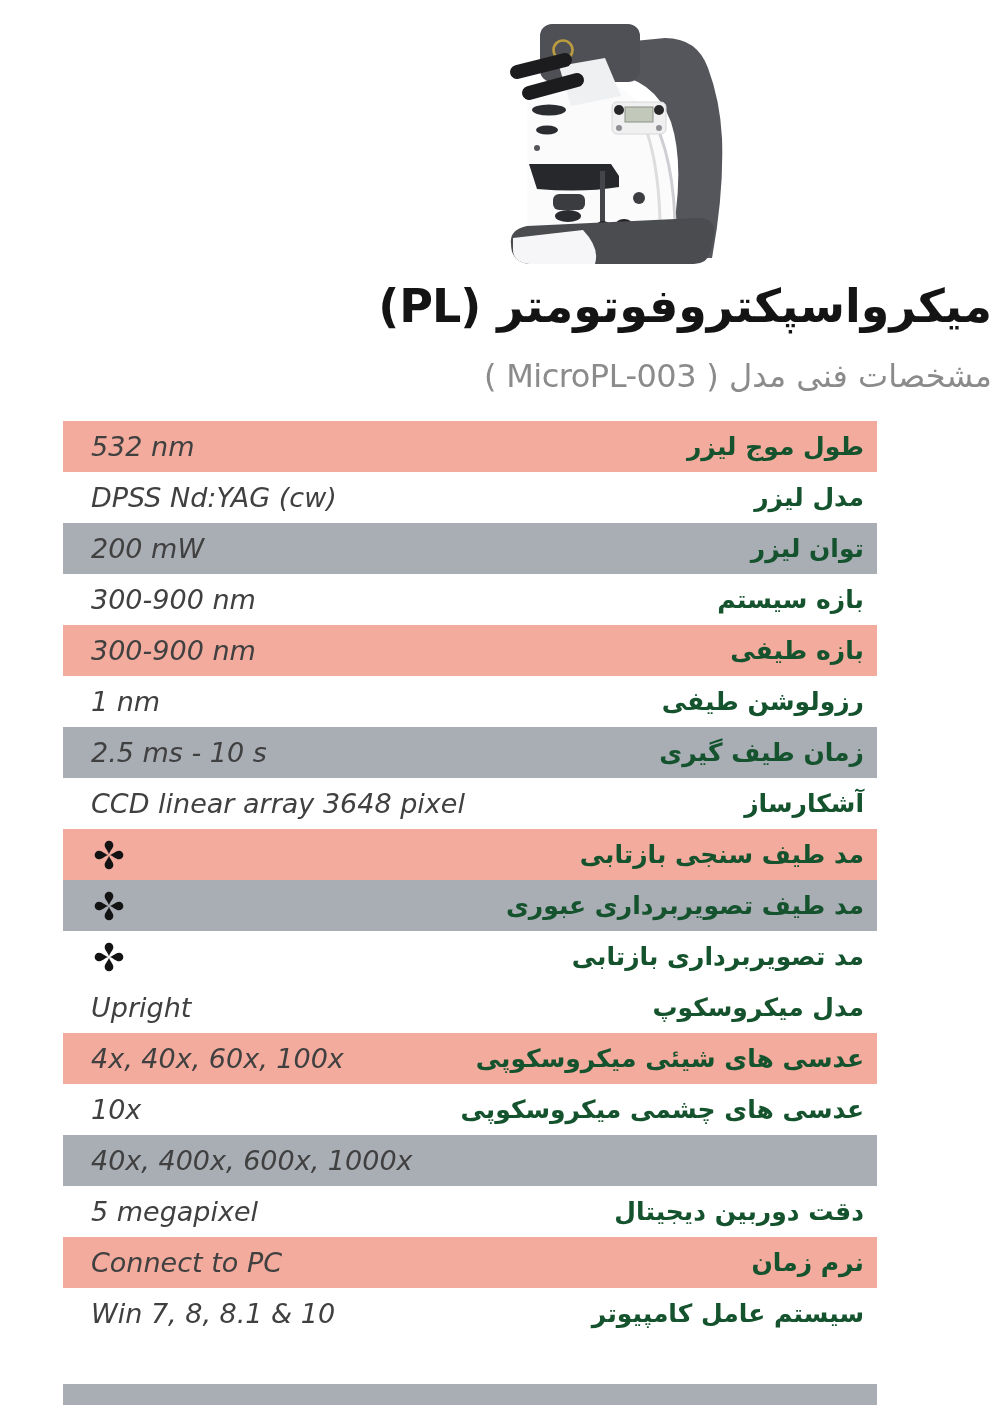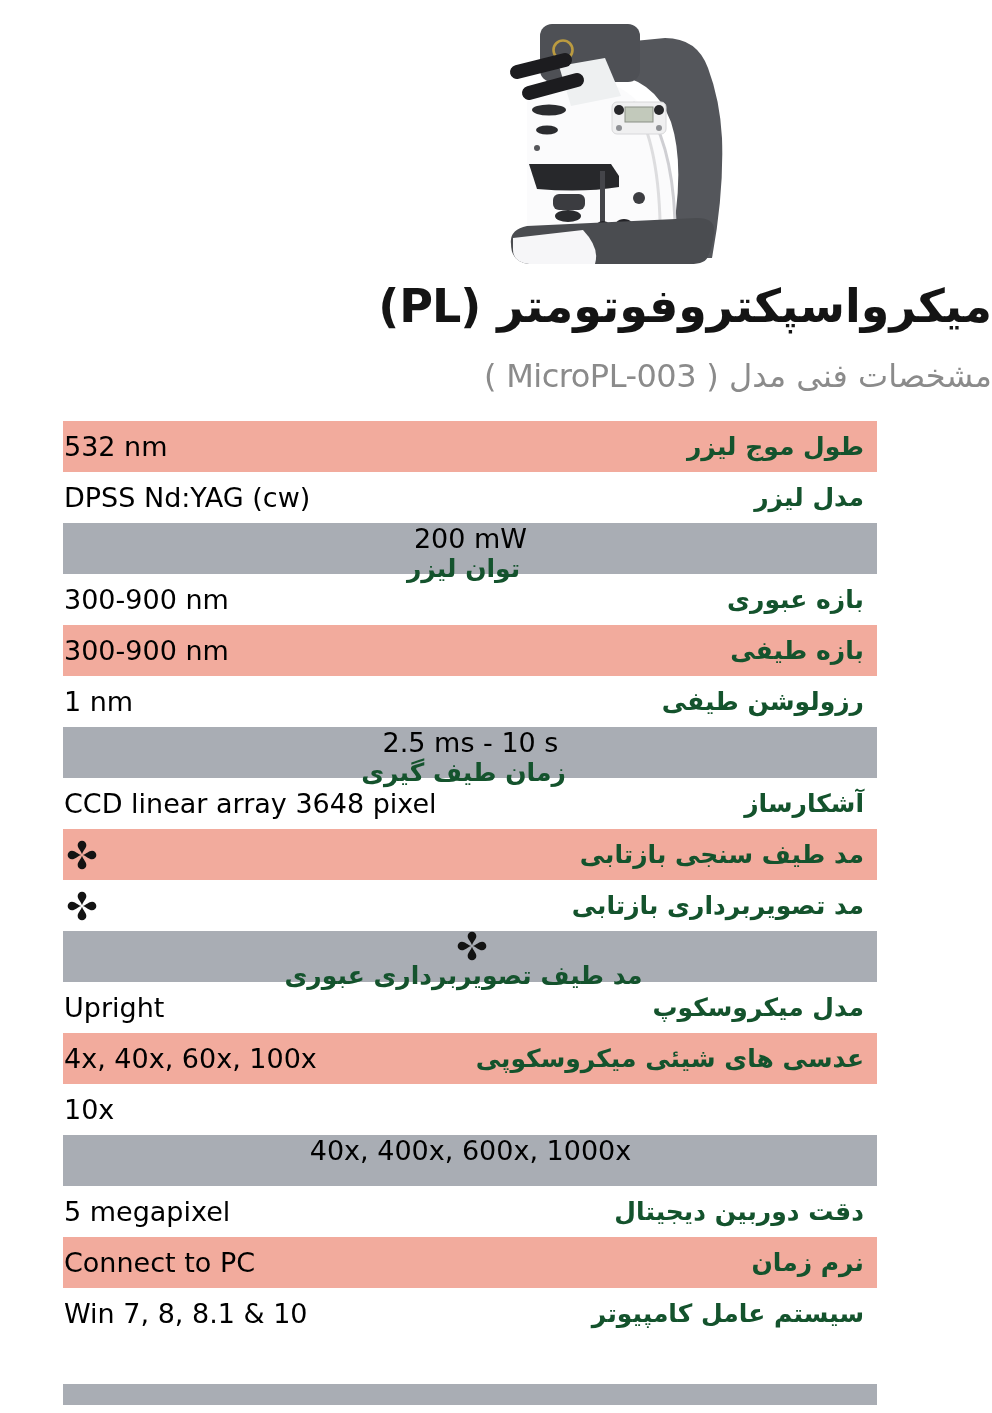--- a/index.html
+++ b/index.html
@@ -34,25 +34,25 @@
   }
   
   .spec-table{
     position:absolute;left:63px;top:421px;width:814px;
   }
   .spec-row{
     height:51px;display:flex;align-items:center;justify-content:space-between;
     background:#ffffff;
   }
   .bg-salmon{background:var(--salmon);}
-  .bg-gray{background:var(--gray);flex-direction:column;}
+  .bg-gray{background:var(--gray);}
   .bg-white{background:#ffffff;}
   .spec-value{
-    display:flex;align-items:center;padding-left:1px;
-    font-size:27px;color:#000000;white-space:nowrap;
+    display:flex;align-items:center;padding-left:28px;
+    font-size:27px;color:#404040;white-space:nowrap;font-style:italic;
   }
   .spec-label{
     padding-right:13px;direction:rtl;
     font-size:25px;font-weight:bold;color:#14532d;white-space:nowrap;
   }
   .petal-icon{display:block;margin-left:3px;}
   
   .footer-bar{
     position:absolute;left:63px;top:1384px;width:814px;height:21px;
     background:var(--gray);
@@ -137,21 +137,21 @@
       <span class="value-text">200 mW</span>
     </div>
     <div class="spec-label">توان لیزر</div>
   </div>
 
   <div class="spec-row bg-white">
     <div class="spec-value">
 
       <span class="value-text">300-900 nm</span>
     </div>
-    <div class="spec-label">بازه عبوری</div>
+    <div class="spec-label">بازه سیستم</div>
   </div>
 
   <div class="spec-row bg-salmon">
     <div class="spec-value">
 
       <span class="value-text">300-900 nm</span>
     </div>
     <div class="spec-label">بازه طیفی</div>
   </div>
 
@@ -187,48 +187,48 @@
           <path d="M0,-1 C-1.7,-5.8 -5.2,-8.2 -5.2,-12 A5.2,5.2 0 1,1 5.2,-12 C5.2,-8.2 1.7,-5.8 0,-1 Z" transform="rotate(90)"></path>
           <path d="M0,-1 C-1.7,-5.8 -5.2,-8.2 -5.2,-12 A5.2,5.2 0 1,1 5.2,-12 C5.2,-8.2 1.7,-5.8 0,-1 Z" transform="rotate(180)"></path>
           <path d="M0,-1 C-1.7,-5.8 -5.2,-8.2 -5.2,-12 A5.2,5.2 0 1,1 5.2,-12 C5.2,-8.2 1.7,-5.8 0,-1 Z" transform="rotate(270)"></path>
         </g>
       </svg>
       <span class="value-text"></span>
     </div>
     <div class="spec-label">مد  طیف سنجی بازتابی</div>
   </div>
 
-  <div class="spec-row bg-white">
+  <div class="spec-row bg-gray">
     <div class="spec-value">
       <svg class="petal-icon" viewBox="-18 -18 36 36" width="30" height="30" aria-hidden="true">
         <g fill="#131313">
           <path d="M0,-1 C-1.7,-5.8 -5.2,-8.2 -5.2,-12 A5.2,5.2 0 1,1 5.2,-12 C5.2,-8.2 1.7,-5.8 0,-1 Z"></path>
           <path d="M0,-1 C-1.7,-5.8 -5.2,-8.2 -5.2,-12 A5.2,5.2 0 1,1 5.2,-12 C5.2,-8.2 1.7,-5.8 0,-1 Z" transform="rotate(90)"></path>
           <path d="M0,-1 C-1.7,-5.8 -5.2,-8.2 -5.2,-12 A5.2,5.2 0 1,1 5.2,-12 C5.2,-8.2 1.7,-5.8 0,-1 Z" transform="rotate(180)"></path>
           <path d="M0,-1 C-1.7,-5.8 -5.2,-8.2 -5.2,-12 A5.2,5.2 0 1,1 5.2,-12 C5.2,-8.2 1.7,-5.8 0,-1 Z" transform="rotate(270)"></path>
         </g>
       </svg>
       <span class="value-text"></span>
     </div>
-    <div class="spec-label">مد  تصویربرداری بازتابی</div>
-  </div>
-
-  <div class="spec-row bg-gray">
+    <div class="spec-label">مد  طیف تصویربرداری عبوری</div>
+  </div>
+
+  <div class="spec-row bg-white">
     <div class="spec-value">
       <svg class="petal-icon" viewBox="-18 -18 36 36" width="30" height="30" aria-hidden="true">
         <g fill="#131313">
           <path d="M0,-1 C-1.7,-5.8 -5.2,-8.2 -5.2,-12 A5.2,5.2 0 1,1 5.2,-12 C5.2,-8.2 1.7,-5.8 0,-1 Z"></path>
           <path d="M0,-1 C-1.7,-5.8 -5.2,-8.2 -5.2,-12 A5.2,5.2 0 1,1 5.2,-12 C5.2,-8.2 1.7,-5.8 0,-1 Z" transform="rotate(90)"></path>
           <path d="M0,-1 C-1.7,-5.8 -5.2,-8.2 -5.2,-12 A5.2,5.2 0 1,1 5.2,-12 C5.2,-8.2 1.7,-5.8 0,-1 Z" transform="rotate(180)"></path>
           <path d="M0,-1 C-1.7,-5.8 -5.2,-8.2 -5.2,-12 A5.2,5.2 0 1,1 5.2,-12 C5.2,-8.2 1.7,-5.8 0,-1 Z" transform="rotate(270)"></path>
         </g>
       </svg>
       <span class="value-text"></span>
     </div>
-    <div class="spec-label">مد  طیف تصویربرداری عبوری</div>
+    <div class="spec-label">مد  تصویربرداری بازتابی</div>
   </div>
 
   <div class="spec-row bg-white">
     <div class="spec-value">
 
       <span class="value-text">Upright</span>
     </div>
     <div class="spec-label">مدل میکروسکوپ</div>
   </div>
 
@@ -238,20 +238,21 @@
       <span class="value-text">4x, 40x, 60x, 100x</span>
     </div>
     <div class="spec-label">عدسی های شیئی میکروسکوپی</div>
   </div>
 
   <div class="spec-row bg-white">
     <div class="spec-value">
 
       <span class="value-text">10x</span>
     </div>
+    <div class="spec-label">عدسی های چشمی میکروسکوپی</div>
   </div>
 
   <div class="spec-row bg-gray">
     <div class="spec-value">
 
       <span class="value-text">40x, 400x, 600x, 1000x</span>
     </div>
   </div>
 
   <div class="spec-row bg-white">

